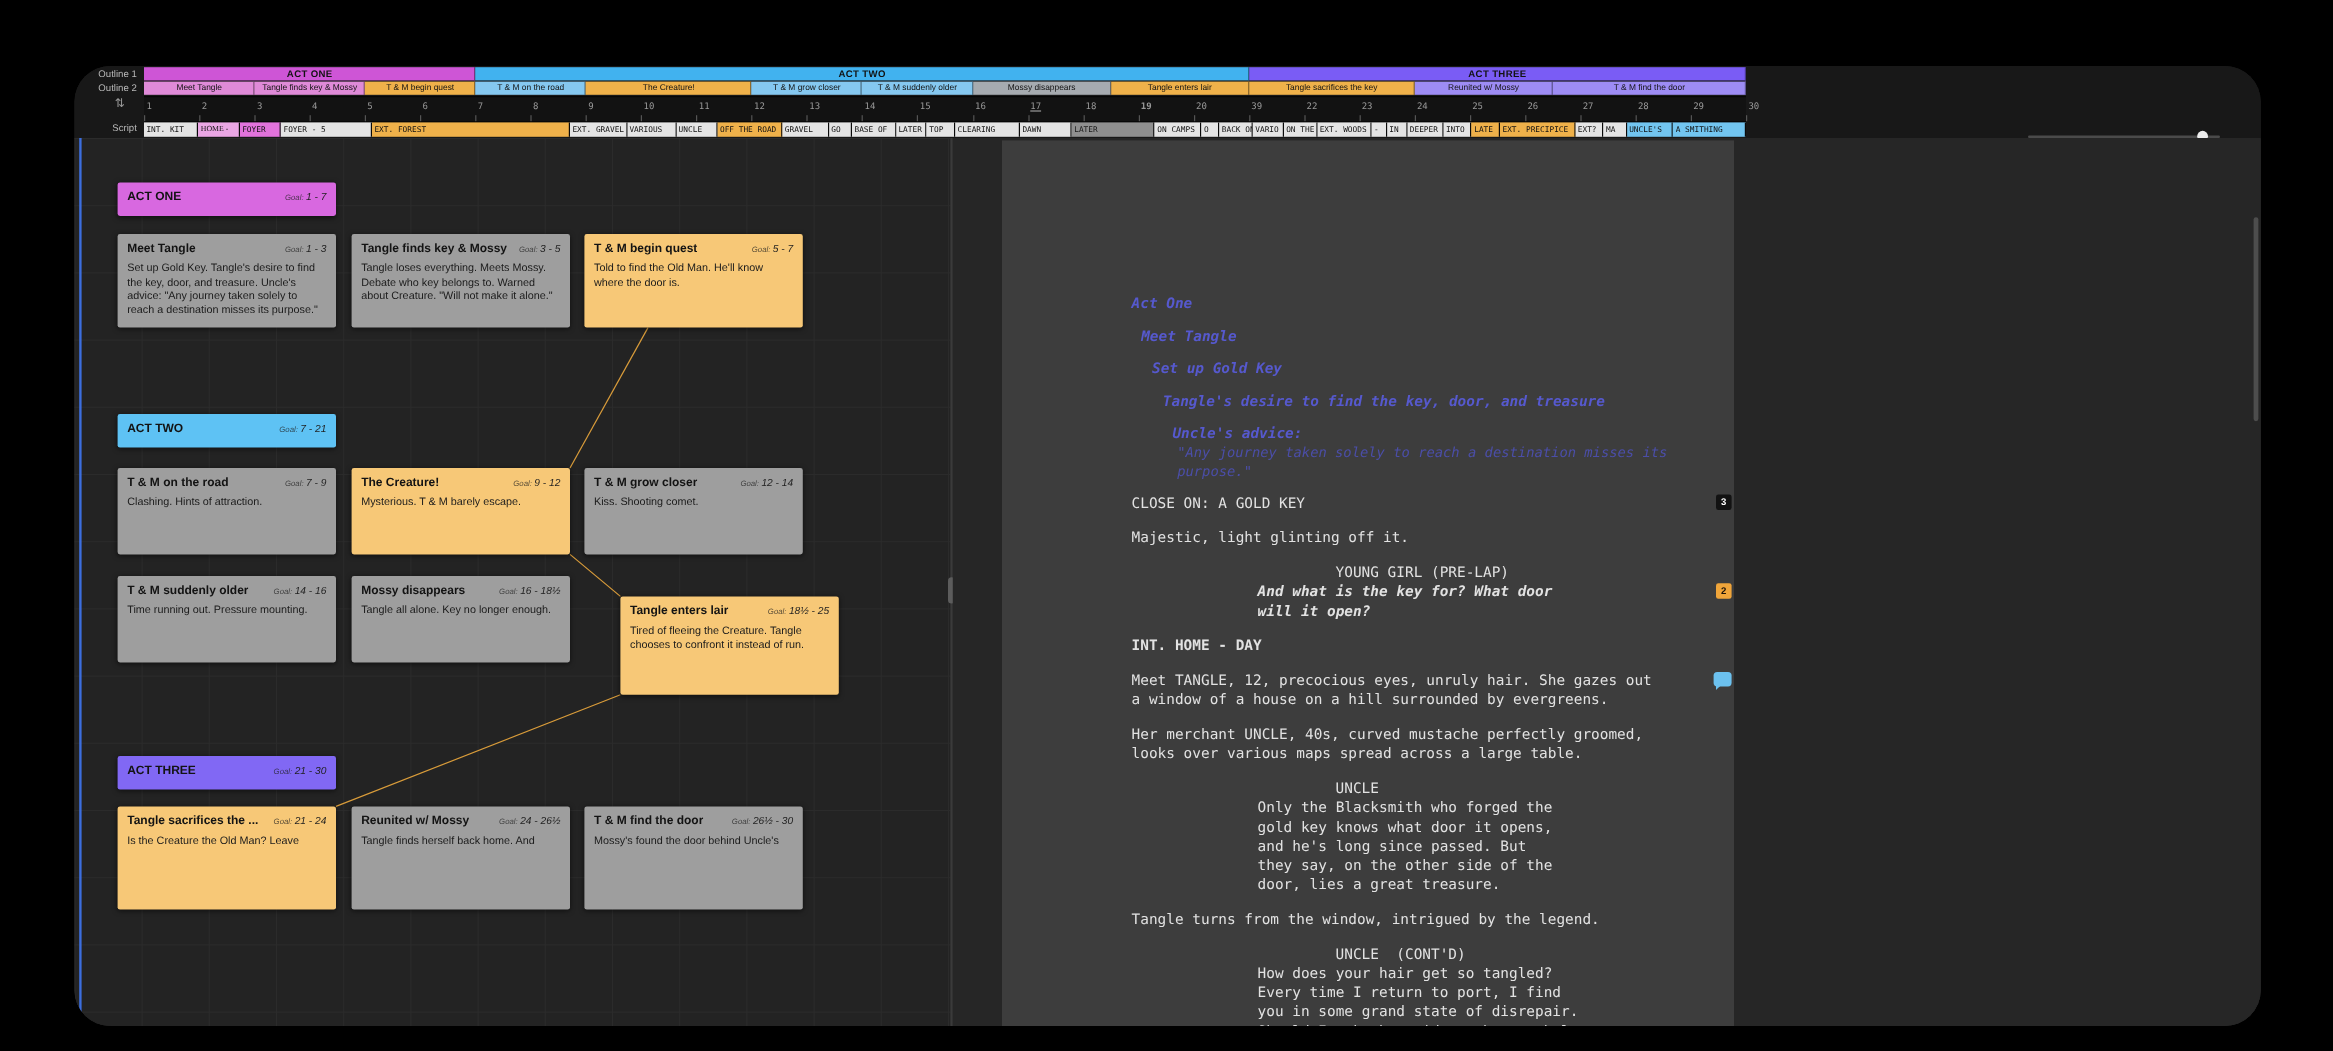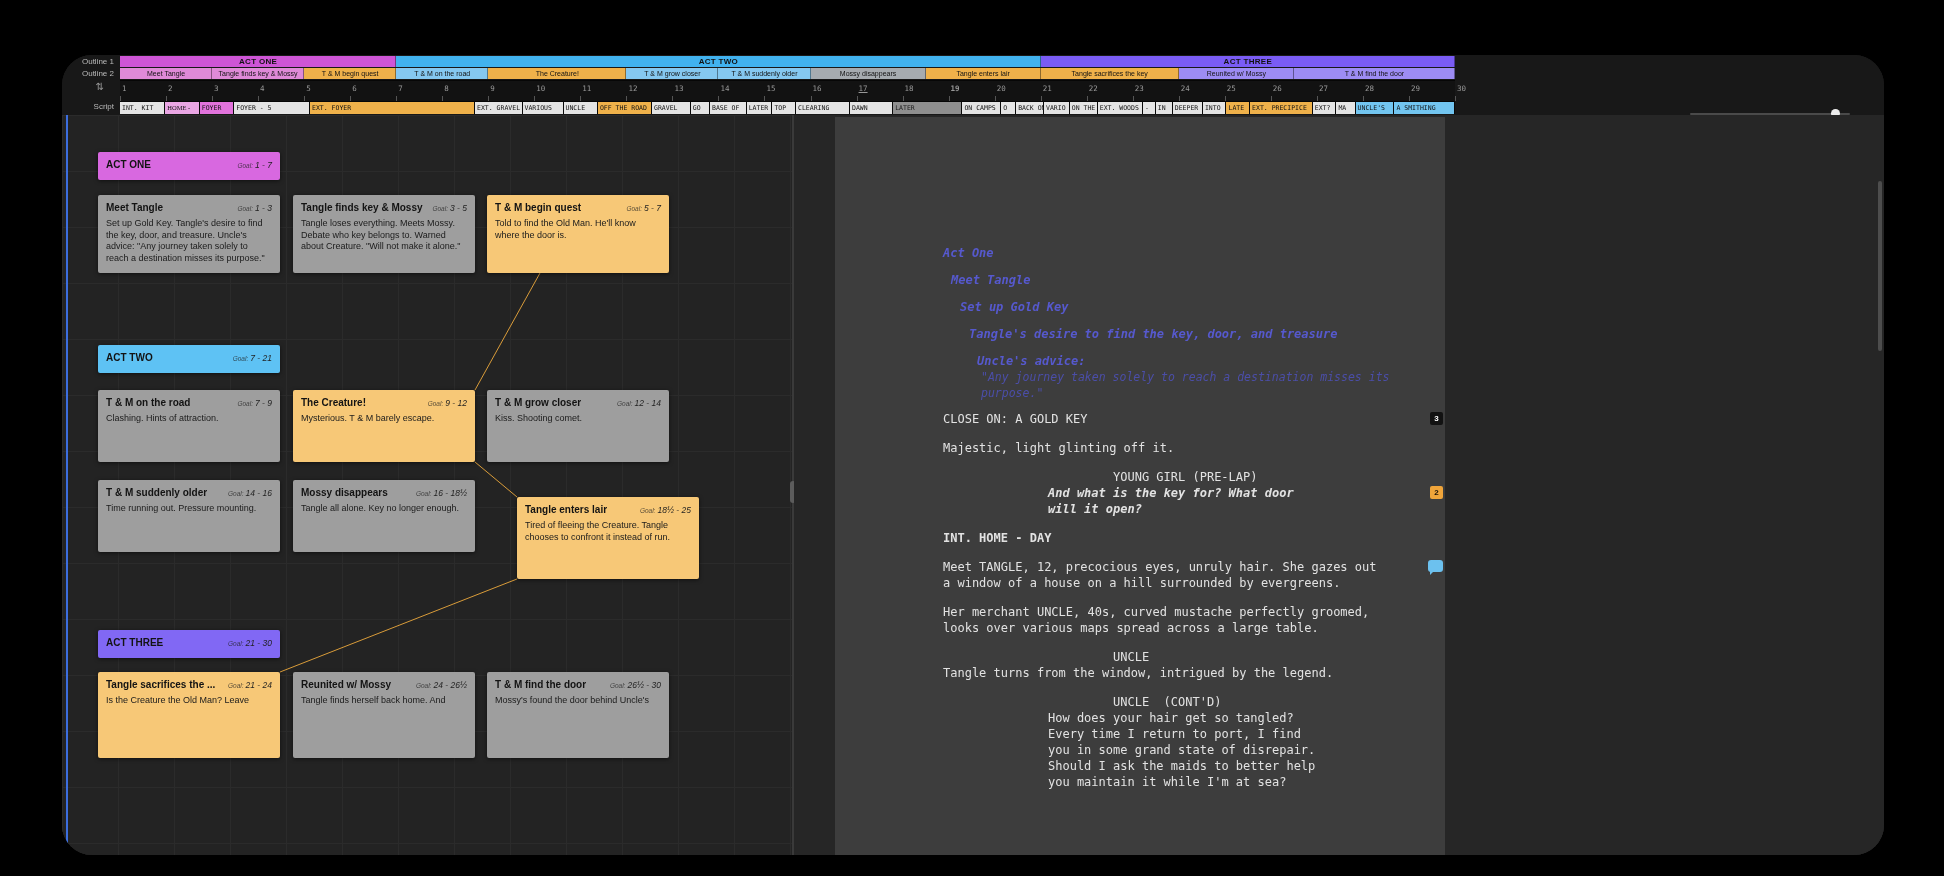--- a/index.html
+++ b/index.html
@@ -140,21 +140,21 @@
             <span class="ruler-num" style="left: 690.517px;">16</span>
             <span class="ruler-tick" style="left: 690.517px;"></span>
             <span class="ruler-num" style="left: 736.552px; text-decoration: underline;">17</span>
             <span class="ruler-tick" style="left: 736.552px;"></span>
             <span class="ruler-num" style="left: 782.586px;">18</span>
             <span class="ruler-tick" style="left: 782.586px;"></span>
             <span class="ruler-num" style="left: 828.621px; font-weight: bold;">19</span>
             <span class="ruler-tick" style="left: 828.621px;"></span>
             <span class="ruler-num" style="left: 874.655px;">20</span>
             <span class="ruler-tick" style="left: 874.655px;"></span>
-            <span class="ruler-num" style="left: 920.69px;">21</span>
+            <span class="ruler-num" style="left: 920.69px;">39</span>
             <span class="ruler-tick" style="left: 920.69px;"></span>
             <span class="ruler-num" style="left: 966.724px;">22</span>
             <span class="ruler-tick" style="left: 966.724px;"></span>
             <span class="ruler-num" style="left: 1012.76px;">23</span>
             <span class="ruler-tick" style="left: 1012.76px;"></span>
             <span class="ruler-num" style="left: 1058.79px;">24</span>
             <span class="ruler-tick" style="left: 1058.79px;"></span>
             <span class="ruler-num" style="left: 1104.83px;">25</span>
             <span class="ruler-tick" style="left: 1104.83px;"></span>
             <span class="ruler-num" style="left: 1150.86px;">26</span>
@@ -166,21 +166,21 @@
             <span class="ruler-num" style="left: 1288.97px;">29</span>
             <span class="ruler-tick" style="left: 1288.97px;"></span>
             <span class="ruler-num" style="left: 1335px;">30</span>
             <span class="ruler-tick" style="left: 1335px;"></span>
           </div>
         <div class="trackrow" id="scenes-row">
             <div class="chip c-light" style="flex-grow: 0.95;">INT. KIT</div>
             <div class="chip c-pink" style="flex-grow: 0.7; font-family: Liberation Serif, serif;">HOME -</div>
             <div class="chip c-magenta" style="flex-grow: 0.7;">FOYER</div>
             <div class="chip c-light" style="flex-grow: 1.65;">FOYER - 5</div>
-            <div class="chip c-orange" style="flex-grow: 3.7;">EXT. FOYER</div>
+            <div class="chip c-orange" style="flex-grow: 3.7;">EXT. FOREST</div>
             <div class="chip c-light" style="flex-grow: 1;">EXT. GRAVEL</div>
             <div class="chip c-light" style="flex-grow: 0.85;">VARIOUS</div>
             <div class="chip c-light" style="flex-grow: 0.7;">UNCLE</div>
             <div class="chip c-orange" style="flex-grow: 1.15;">OFF THE ROAD</div>
             <div class="chip c-light" style="flex-grow: 0.8;">GRAVEL</div>
             <div class="chip c-light" style="flex-grow: 0.35;">GO</div>
             <div class="chip c-light" style="flex-grow: 0.75;">BASE OF</div>
             <div class="chip c-light" style="flex-grow: 0.5;">LATER</div>
             <div class="chip c-light" style="flex-grow: 0.45;">TOP</div>
             <div class="chip c-light" style="flex-grow: 1.15;">CLEARING</div>
@@ -339,20 +339,25 @@
             <div class="line action">Majestic, light glinting off it.</div>
             <div class="line character">YOUNG GIRL (PRE-LAP)</div>
             <div class="line dialoguei">And what is the key for? What door
 will it open?<span class="badge orange">2</span></div>
             <div class="line heading">INT. HOME - DAY</div>
             <div class="line action">Meet TANGLE, 12, precocious eyes, unruly hair. She gazes out
 a window of a house on a hill surrounded by evergreens.<span class="comment"></span></div>
             <div class="line action">Her merchant UNCLE, 40s, curved mustache perfectly groomed,
 looks over various maps spread across a large table.</div>
             <div class="line character">UNCLE</div>
+            <div class="line dialogue">Only the Blacksmith who forged the
+gold key knows what door it opens,
+and he's long since passed. But
+they say, on the other side of the
+door, lies a great treasure.</div>
             <div class="line action">Tangle turns from the window, intrigued by the legend.</div>
             <div class="line character">UNCLE  (CONT'D)</div>
             <div class="line dialogue">How does your hair get so tangled?
 Every time I return to port, I find
 you in some grand state of disrepair.
 Should I ask the maids to better help
 you maintain it while I'm at sea?</div>
           </div>
       </section>
 

